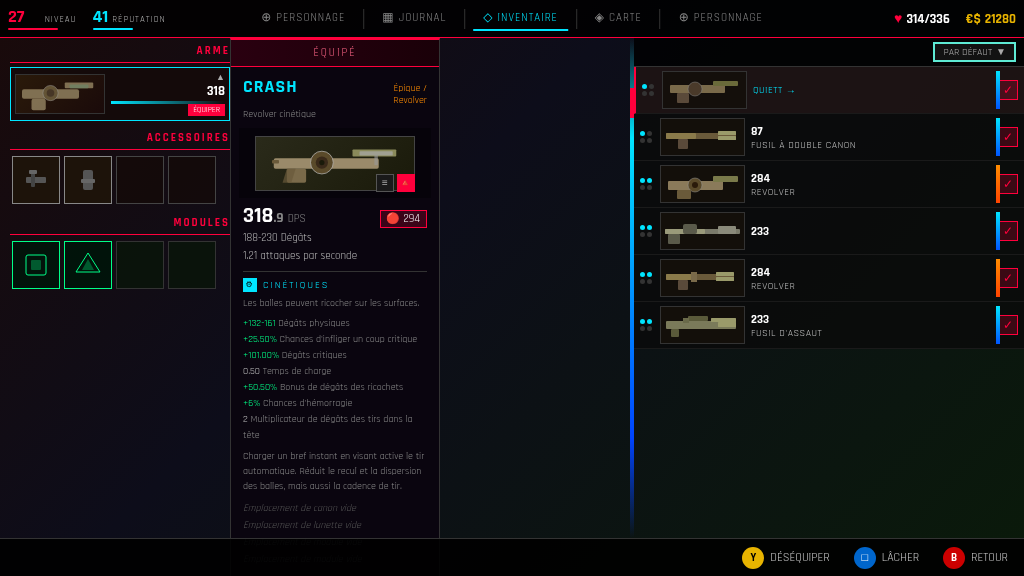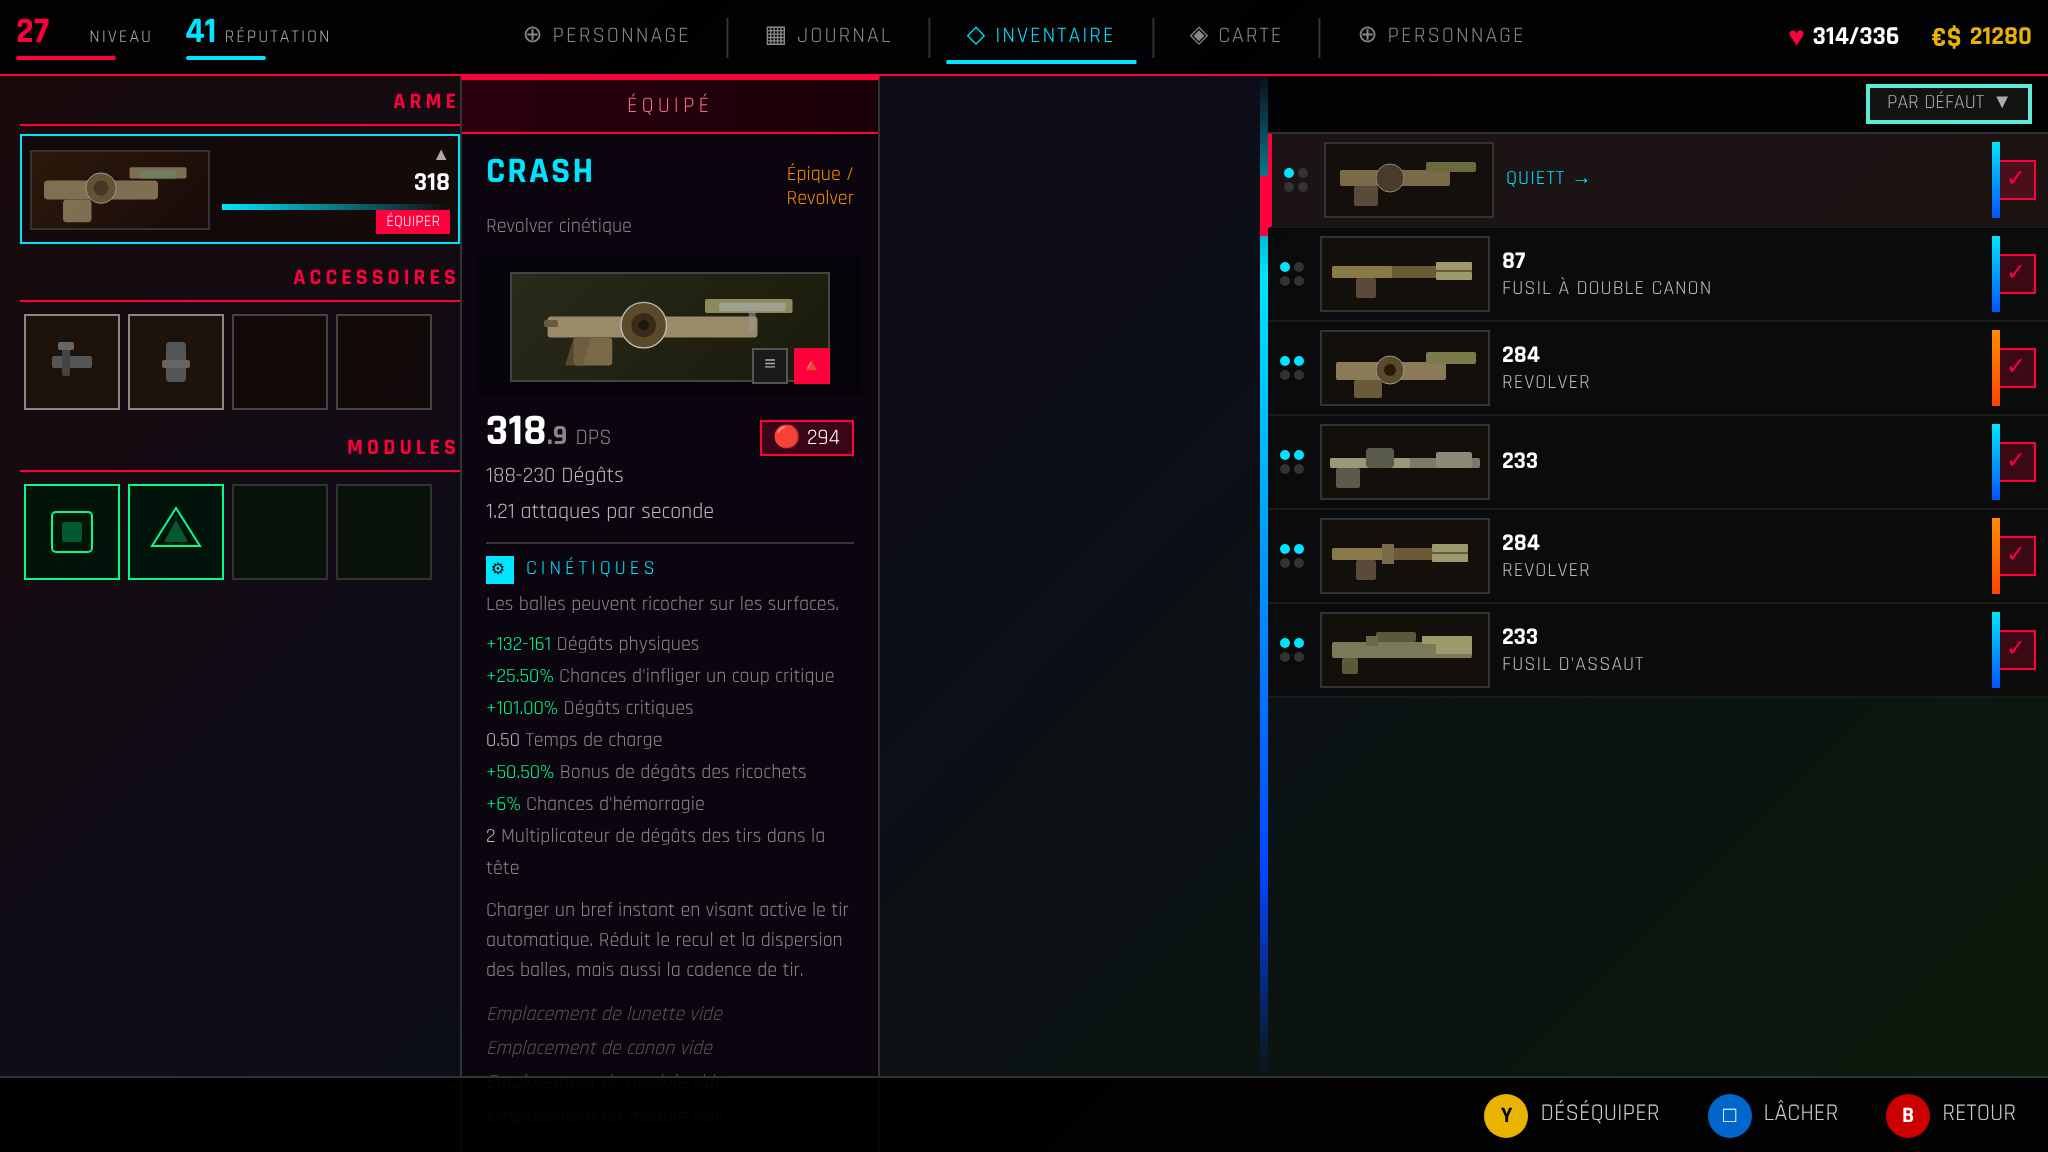--- a/index.html
+++ b/index.html
@@ -832,22 +832,22 @@
     <div class="mod-stat positive">+132-161 <span style="color:#888;">Dégâts physiques</span></div>
     <div class="mod-stat positive">+25.50% <span style="color:#888;">Chances d'infliger un coup critique</span></div>
     <div class="mod-stat positive">+101.00% <span style="color:#888;">Dégâts critiques</span></div>
     <div class="mod-stat neutral">0.50 <span style="color:#888;">Temps de charge</span></div>
     <div class="mod-stat positive">+50.50% <span style="color:#888;">Bonus de dégâts des ricochets</span></div>
     <div class="mod-stat positive">+6% <span style="color:#888;">Chances d'hémorragie</span></div>
     <div class="mod-stat neutral">2 <span style="color:#888;">Multiplicateur de dégâts des tirs dans la tête</span></div>
 
     <div class="ability-desc">Charger un bref instant en visant active le tir automatique. Réduit le recul et la dispersion des balles, mais aussi la cadence de tir.</div>
 
+    <div class="slot-empty">Emplacement de canon vide</div>
     <div class="slot-empty">Emplacement de lunette vide</div>
-    <div class="slot-empty">Emplacement de canon vide</div>
     <div class="slot-empty">Emplacement de module vide</div>
     <div class="slot-empty">Emplacement de module vide</div>
 
     <div class="flavor-text">Une arme pour les tireurs qui ne ratent jamais leur coup.</div>
   </div>
 
 </div>
 
 <div class="cyan-bar">
   <div class="scroll-pip"></div>

